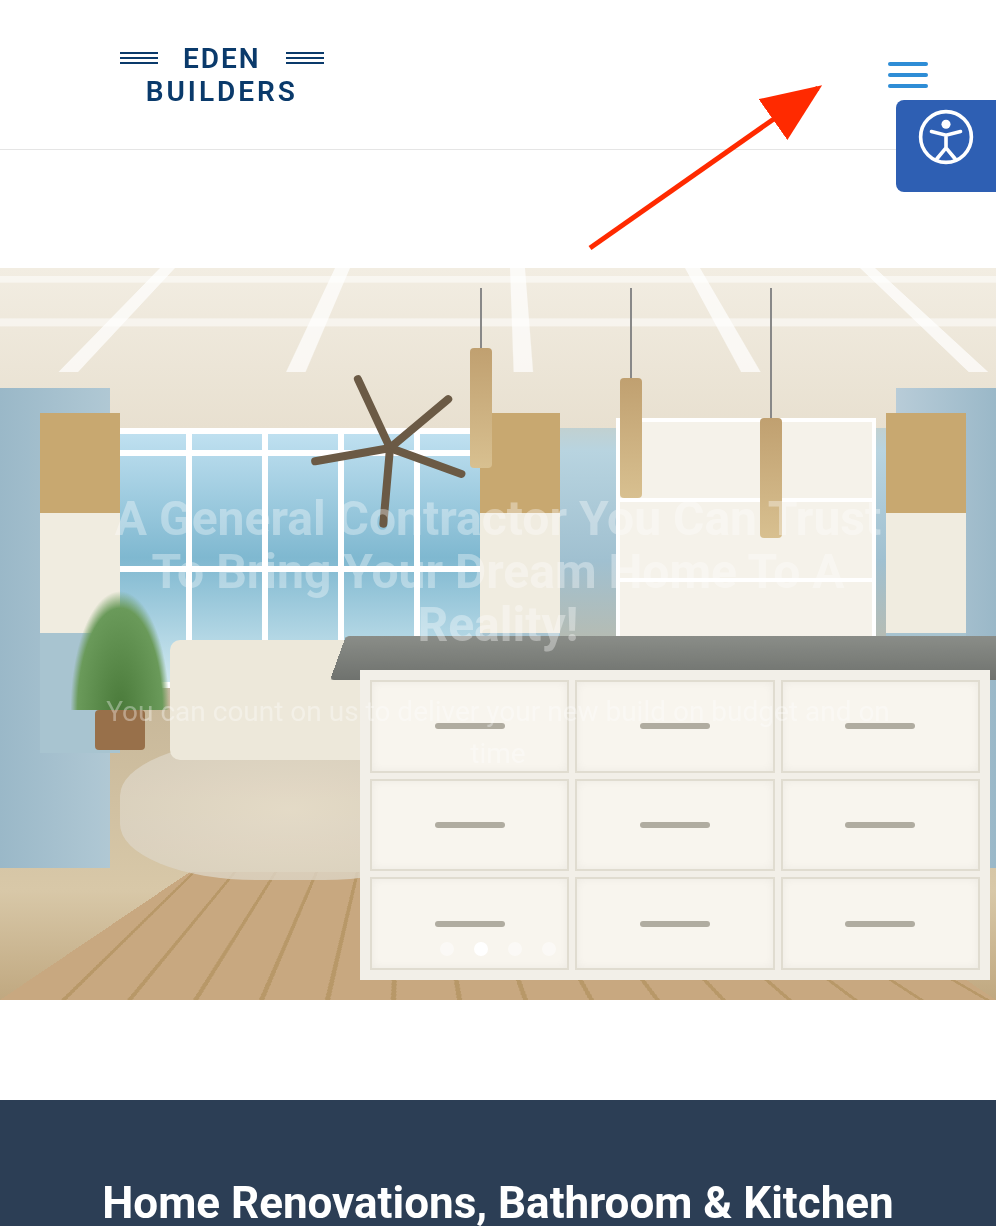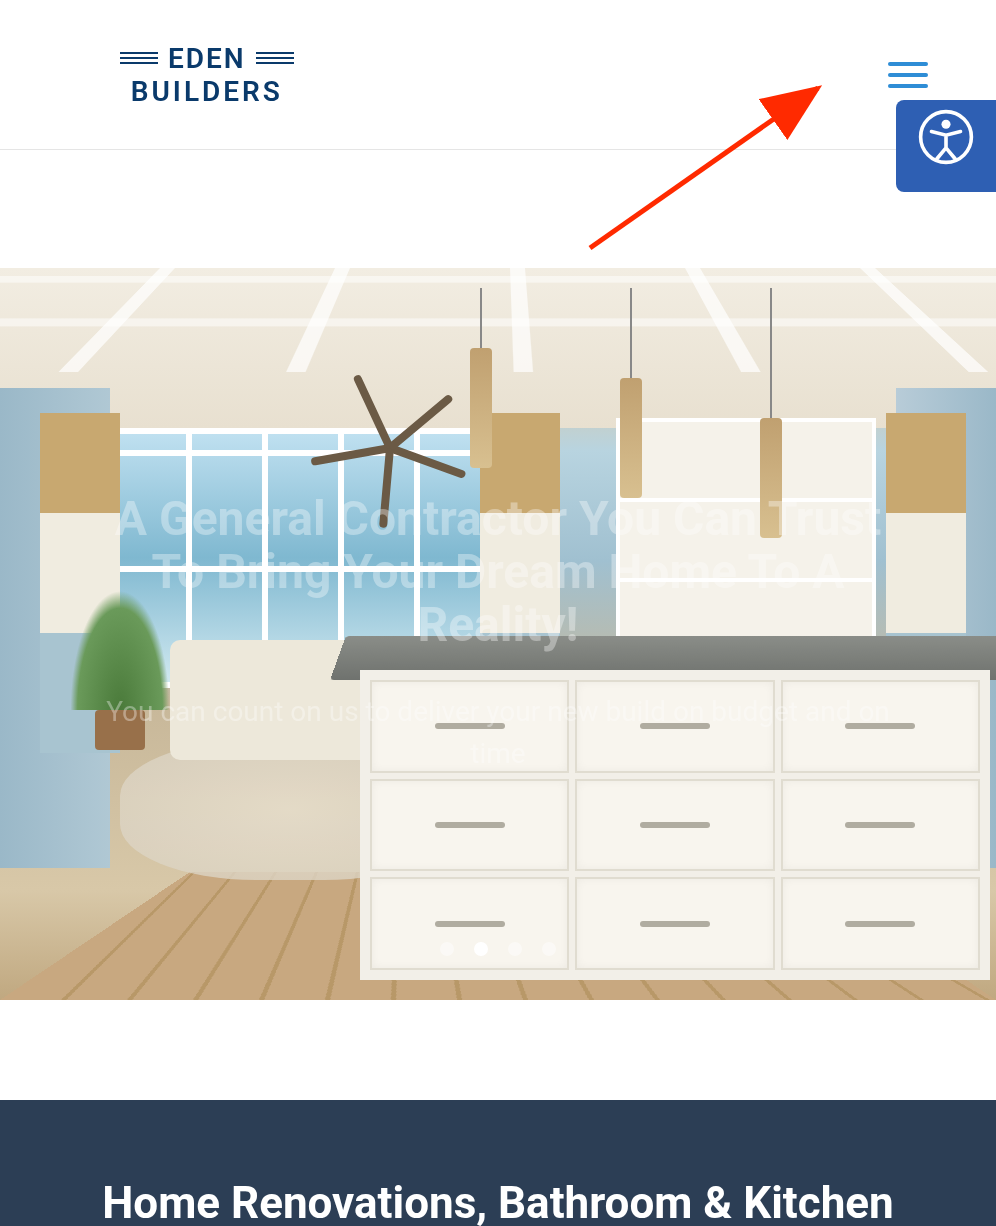--- a/index.html
+++ b/index.html
@@ -29,21 +29,21 @@
   display: flex;
   flex-direction: column;
   align-items: center;
   color: #0a3a6b;
   font-weight: 600;
   letter-spacing: 2px;
 }
 .logo-top {
   display: flex;
   align-items: center;
-  gap: 10px;
+  gap: 25px;
   font-size: 28px;
 }
 .logo-lines {
   display: flex;
   flex-direction: column;
   gap: 3px;
 }
 .logo-lines span {
   display: block;
   width: 38px;

